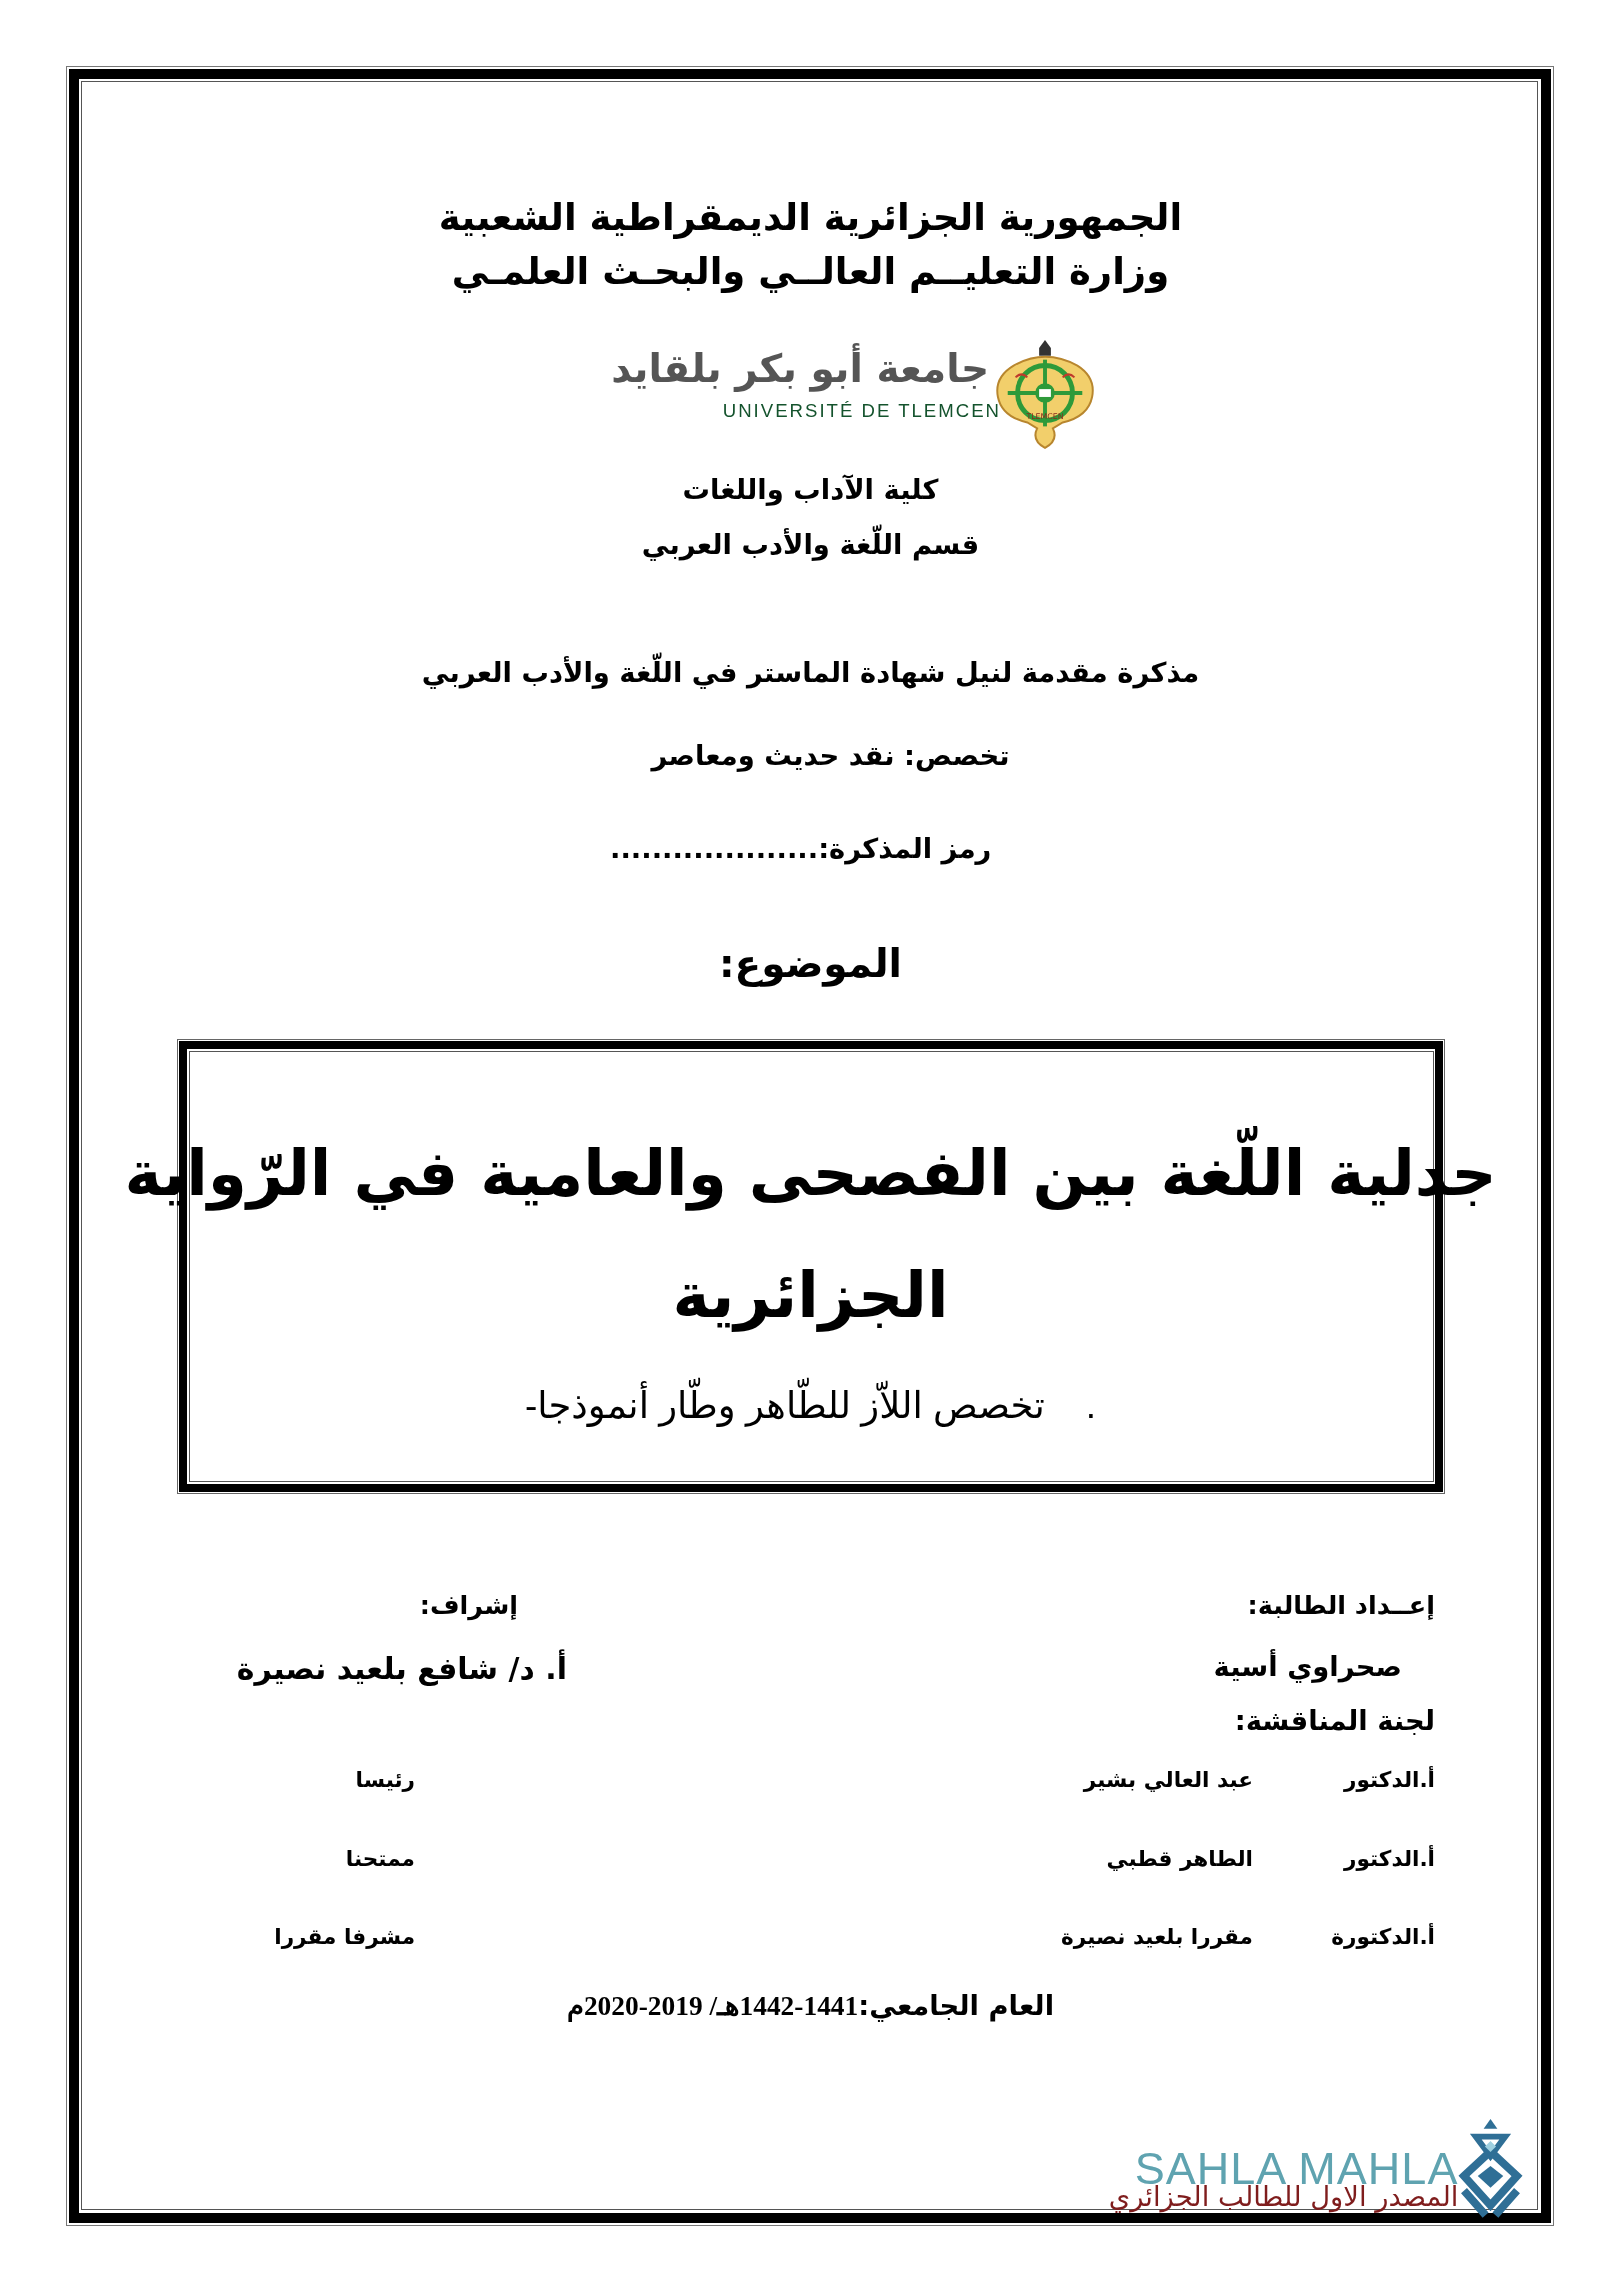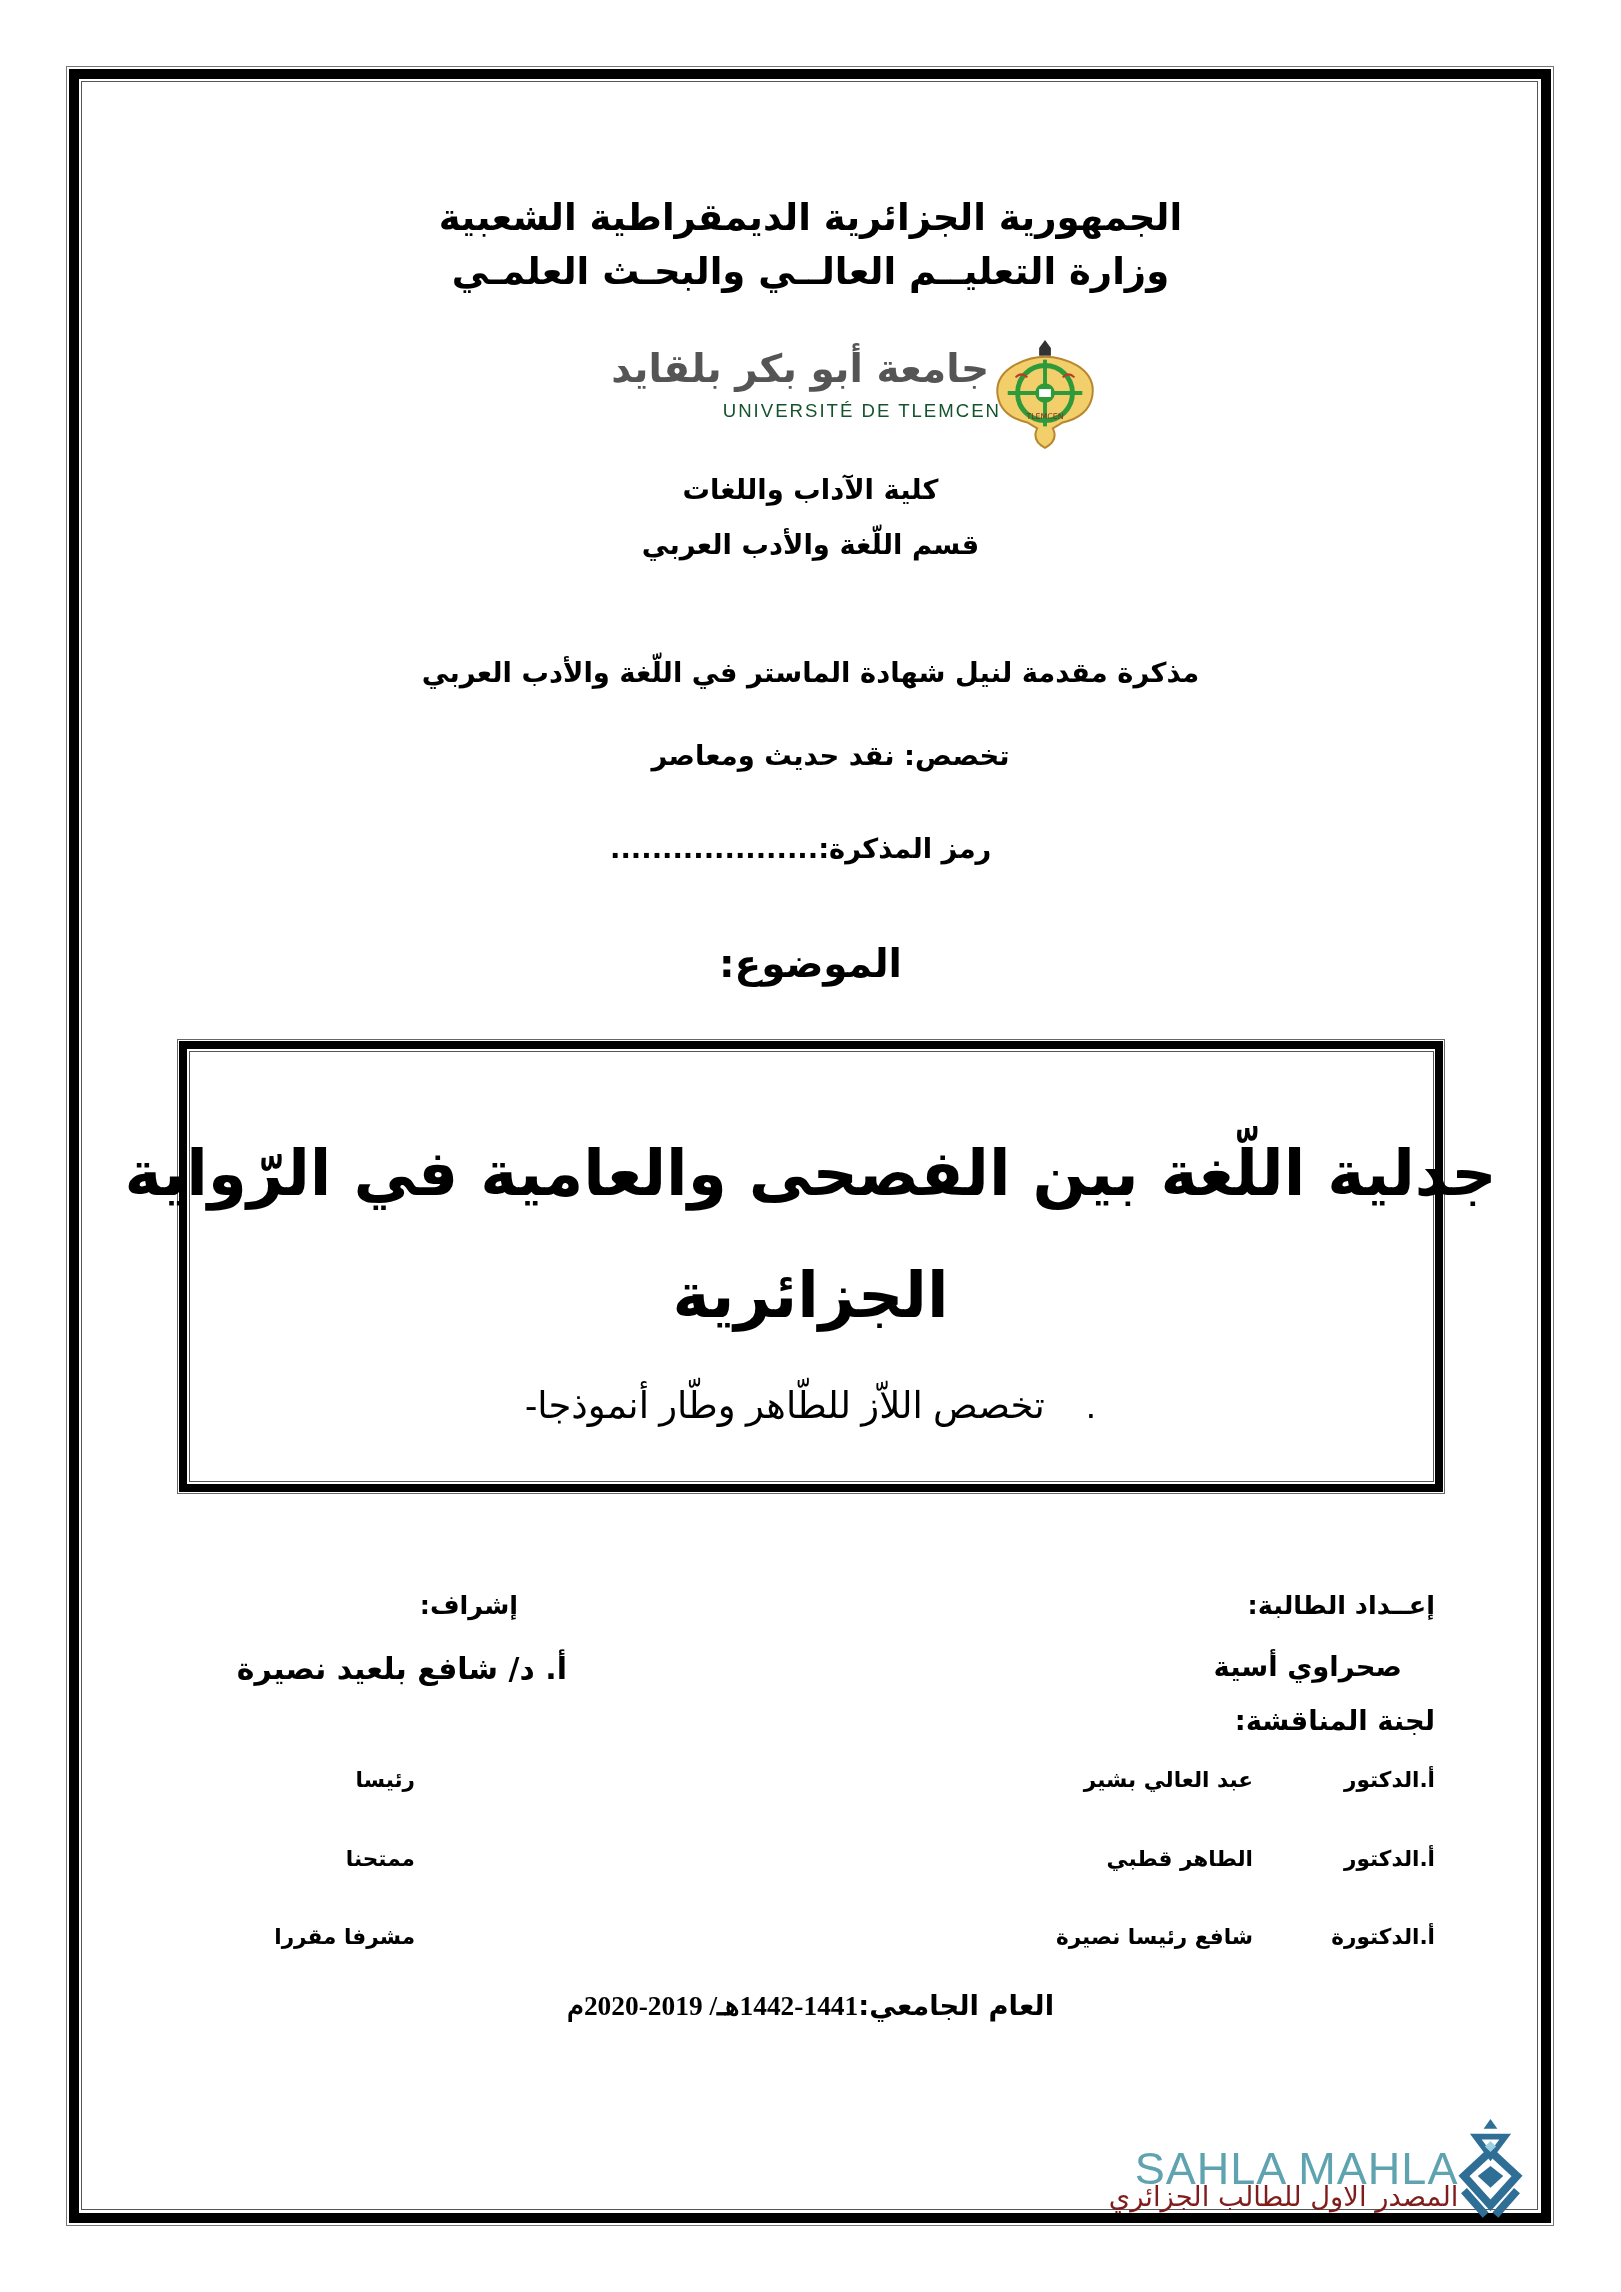--- a/index.html
+++ b/index.html
@@ -109,21 +109,21 @@
   <div class="label" style="right:368px; top:1767px;">عبد العالي بشير</div>
   <div class="label" style="right:1206px; top:1767px;">رئيسا</div>
 </div>
 <div class="jury-row">
   <div class="label" style="right:186px; top:1846px;">أ.الدكتور</div>
   <div class="label" style="right:368px; top:1846px;">الطاهر قطبي</div>
   <div class="label" style="right:1206px; top:1846px;">ممتحنا</div>
 </div>
 <div class="jury-row">
   <div class="label" style="right:186px; top:1924px;">أ.الدكتورة</div>
-  <div class="label" style="right:368px; top:1924px;">شافع رئيسا نصيرة</div>
+  <div class="label" style="right:368px; top:1924px;">مقررا بلعيد نصيرة</div>
   <div class="label" style="right:1206px; top:1924px;">مشرفا مقررا</div>
 </div>
 
 <div class="center rtl bold" style="top:1990px; font-size:27.4px;">
   <span>العام الجامعي:</span><span style="font-family:'Liberation Serif', serif;">1441-1442هـ/ 2019-2020م</span>
 </div>
 
 <div class="sahla">
   <div class="sahla-en">SAHLA MAHLA</div>
   <div class="sahla-ar">المصدر الاول للطالب الجزائري</div>

